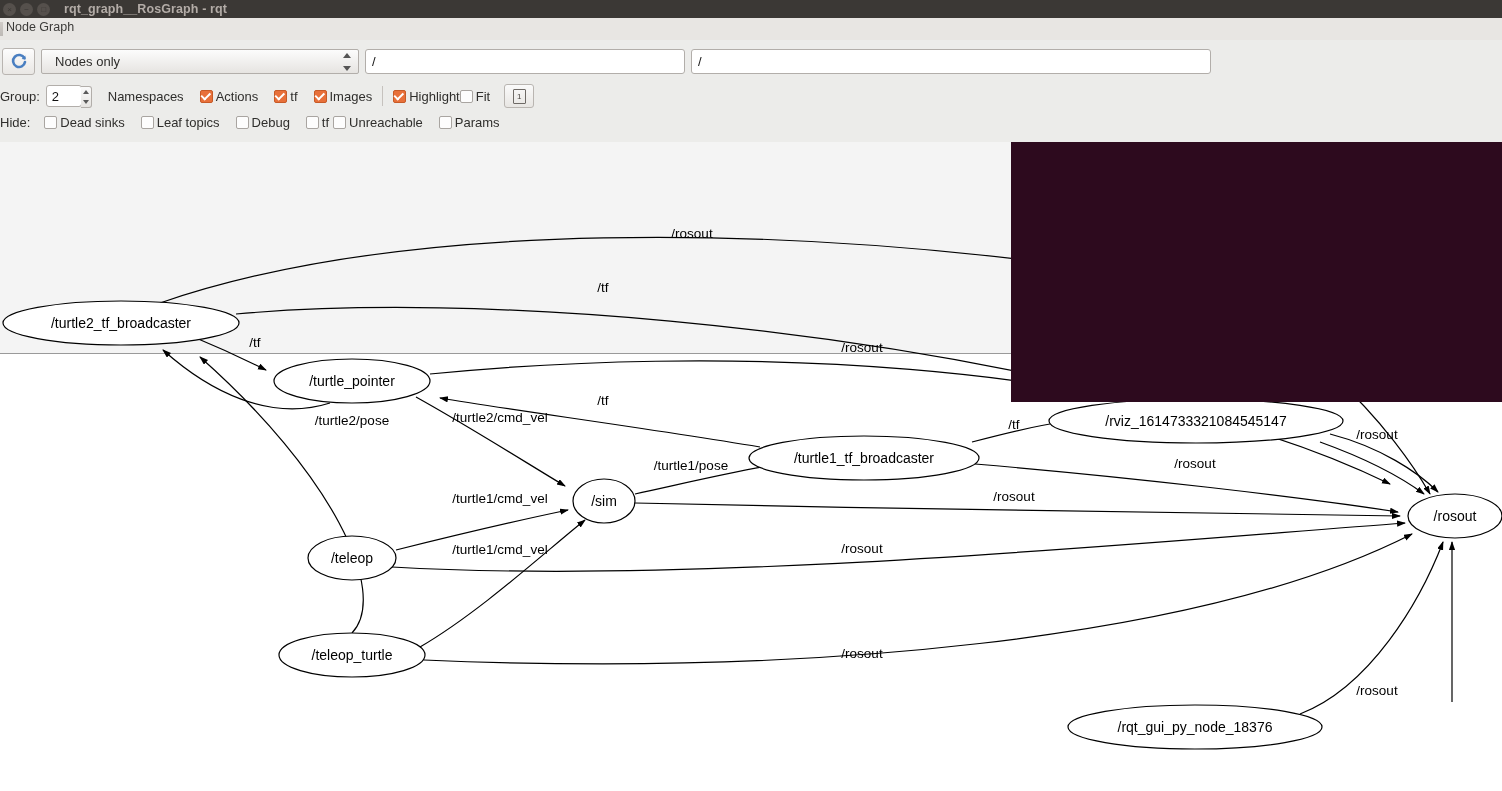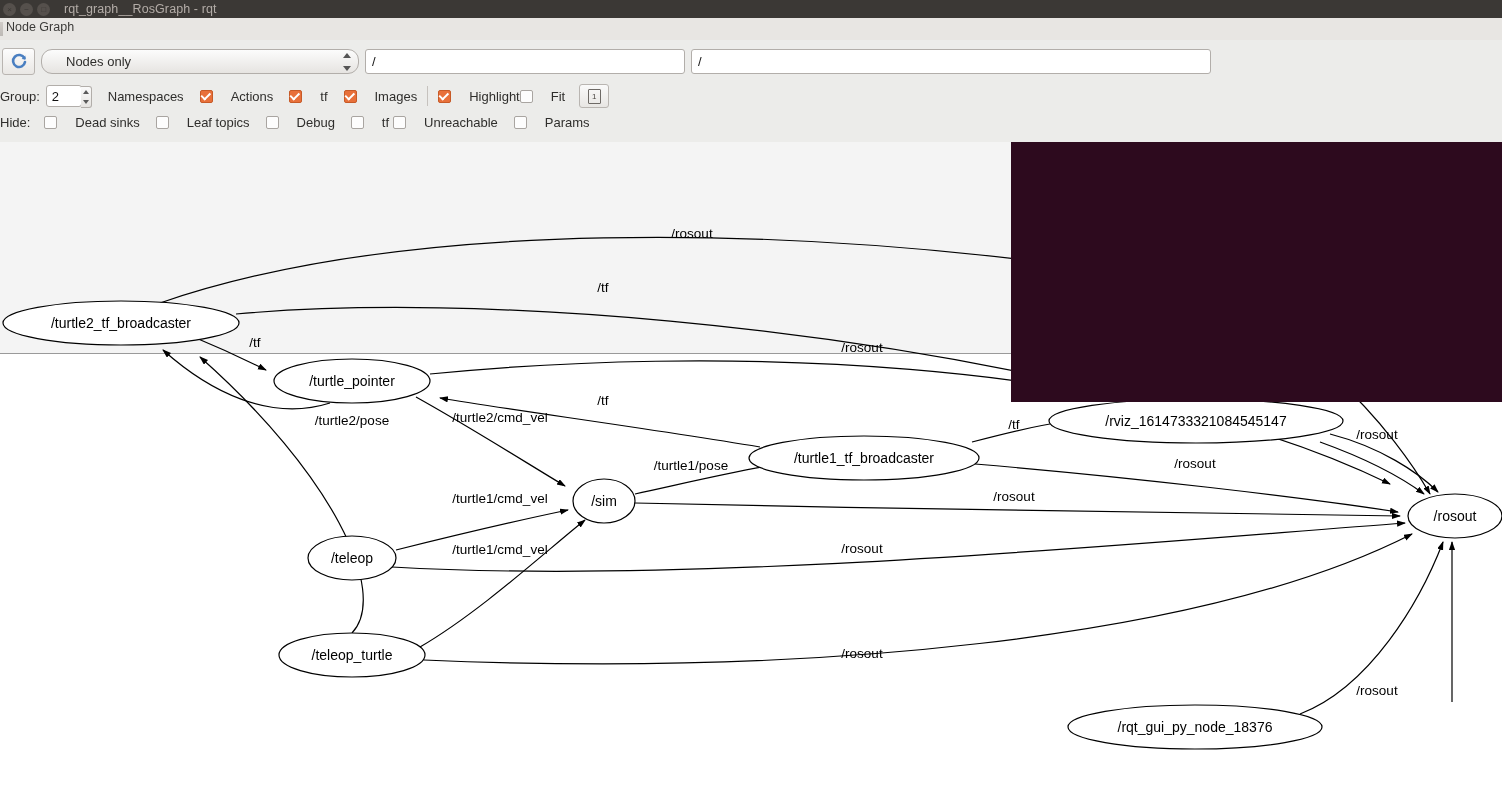--- a/index.html
+++ b/index.html
@@ -34,21 +34,21 @@
     width: 13px; height: 13px; border-radius: 50%;
     background: #55504c;
     display:flex; align-items:center; justify-content:center;
     color:#3b3835; font-size:9px; line-height:1;
   }
   .wbtn span { font-size: 9px; transform: scale(0.9); }
   .titletext {
     margin-left: 14px;
     color: #b3aca7;
     font-size: 12.5px;
-    font-weight: normal;
+    font-weight: bold;
     letter-spacing: 0.1px;
     white-space: nowrap;
   }
 
   
   .dockbar {
     position: absolute;
     left: 0; top: 18px;
     width: 1502px; height: 22px;
     background: #e8e6e3;
@@ -86,24 +86,24 @@
     border:1px solid #b9b5b1;
     border-radius:3px;
     background: linear-gradient(to bottom,#fdfdfd,#e9e7e4);
     display:flex; align-items:center; justify-content:center;
     cursor:pointer;
   }
   .combo {
     position:relative;
     width:318px; height:25px;
     border:1px solid #b2aeaa;
-    border-radius:11px;
+    border-radius:2px;
     background: linear-gradient(to bottom,#fcfcfc,#e6e4e1);
     display:flex; align-items:center;
-    padding-left:24px;
+    padding-left:13px;
     font-size:13px;
     color:#2f2e2c;
     cursor:pointer;
     box-sizing:border-box;
   }
   .combo .spin {
     position:absolute; right:7px; top:3px;
     display:flex; flex-direction:column; justify-content:space-between;
     height:18px;
   }
@@ -153,21 +153,21 @@
     width:11px; height:22px;
     border:1px solid #b2aeaa; border-left:none;
     border-radius:0 3px 3px 0;
     background: linear-gradient(to bottom,#fafafa,#e6e4e1);
     display:flex; flex-direction:column; align-items:center; justify-content:space-around;
     box-sizing:border-box;
   }
   .mini-up { width:0;height:0;border-left:3px solid transparent;border-right:3px solid transparent;border-bottom:4px solid #5a5a5a; }
   .mini-dn { width:0;height:0;border-left:3px solid transparent;border-right:3px solid transparent;border-top:4px solid #5a5a5a; }
 
-  .cbwrap { display:flex; align-items:center; gap:18px; cursor:pointer; white-space:nowrap; }
+  .cbwrap { display:flex; align-items:center; gap:3px; cursor:pointer; white-space:nowrap; }
   .cbox {
     width:13px; height:13px;
     border-radius:2px;
     box-sizing:border-box;
     display:flex; align-items:center; justify-content:center;
     flex:0 0 auto;
   }
   .cbox.off { background:#fdfdfd; border:1px solid #a9a5a1; }
   .cbox.on  { background:#e8703a; border:1px solid #c75a27; }
   .cbox.on::after {

